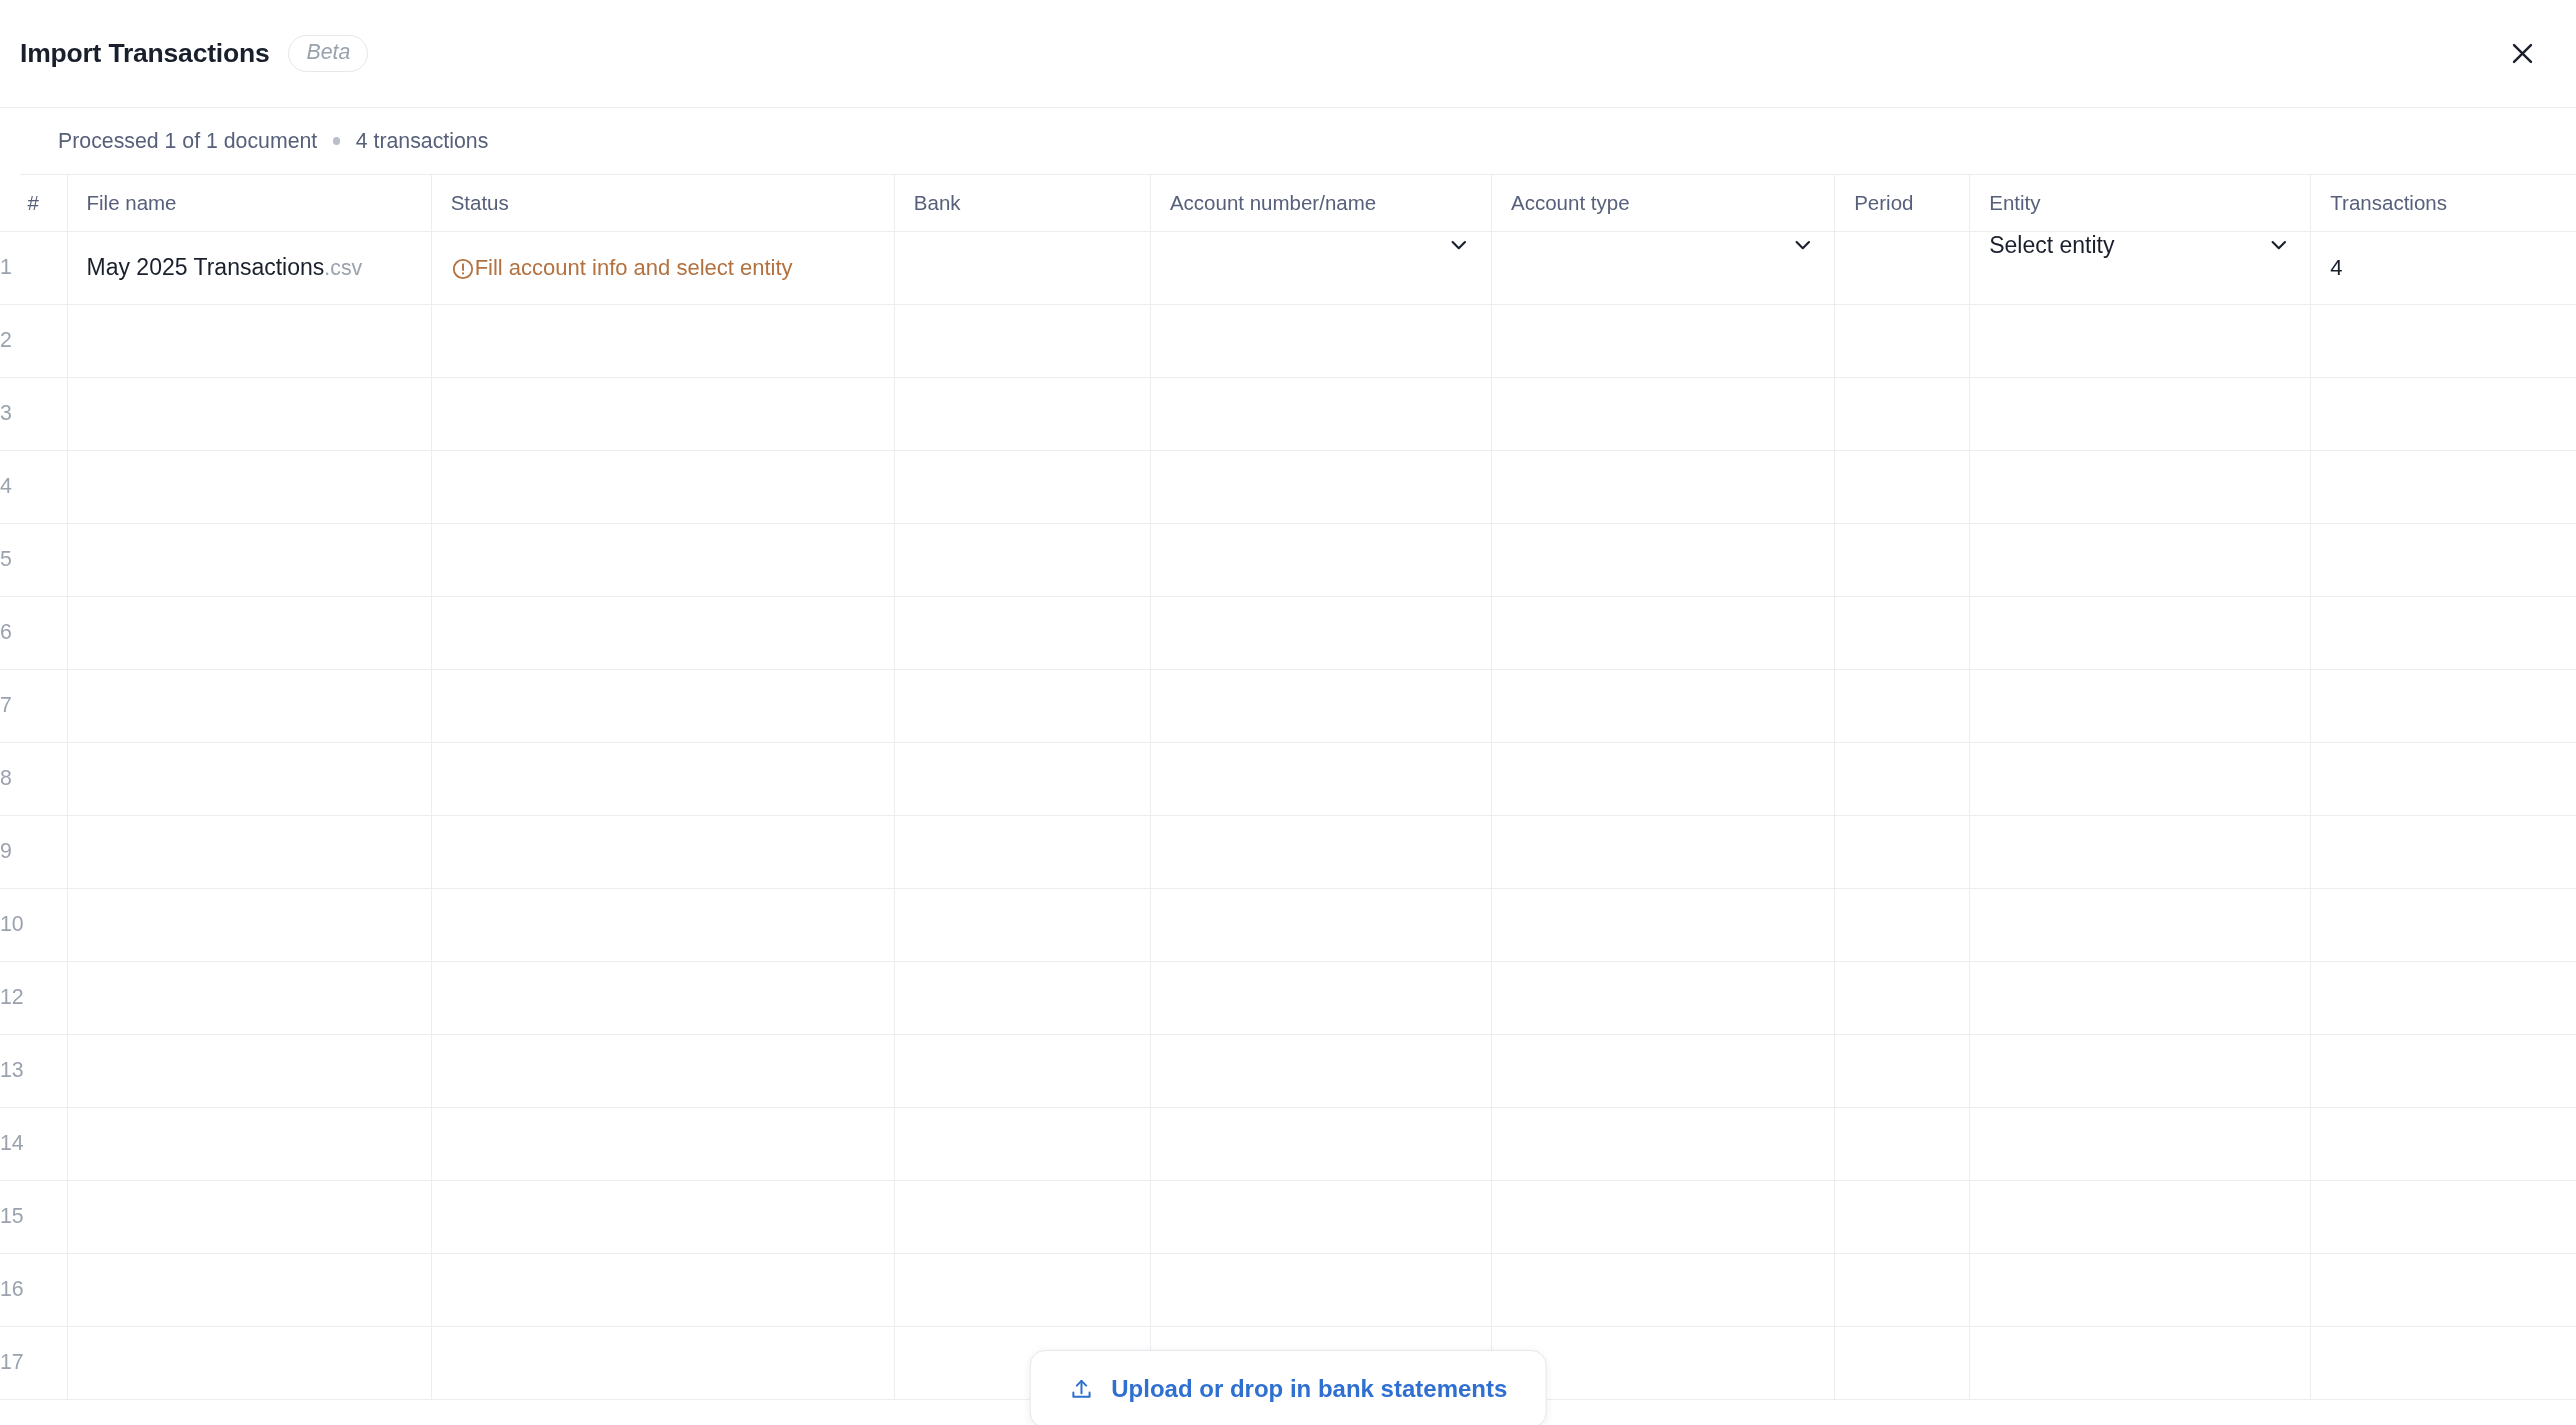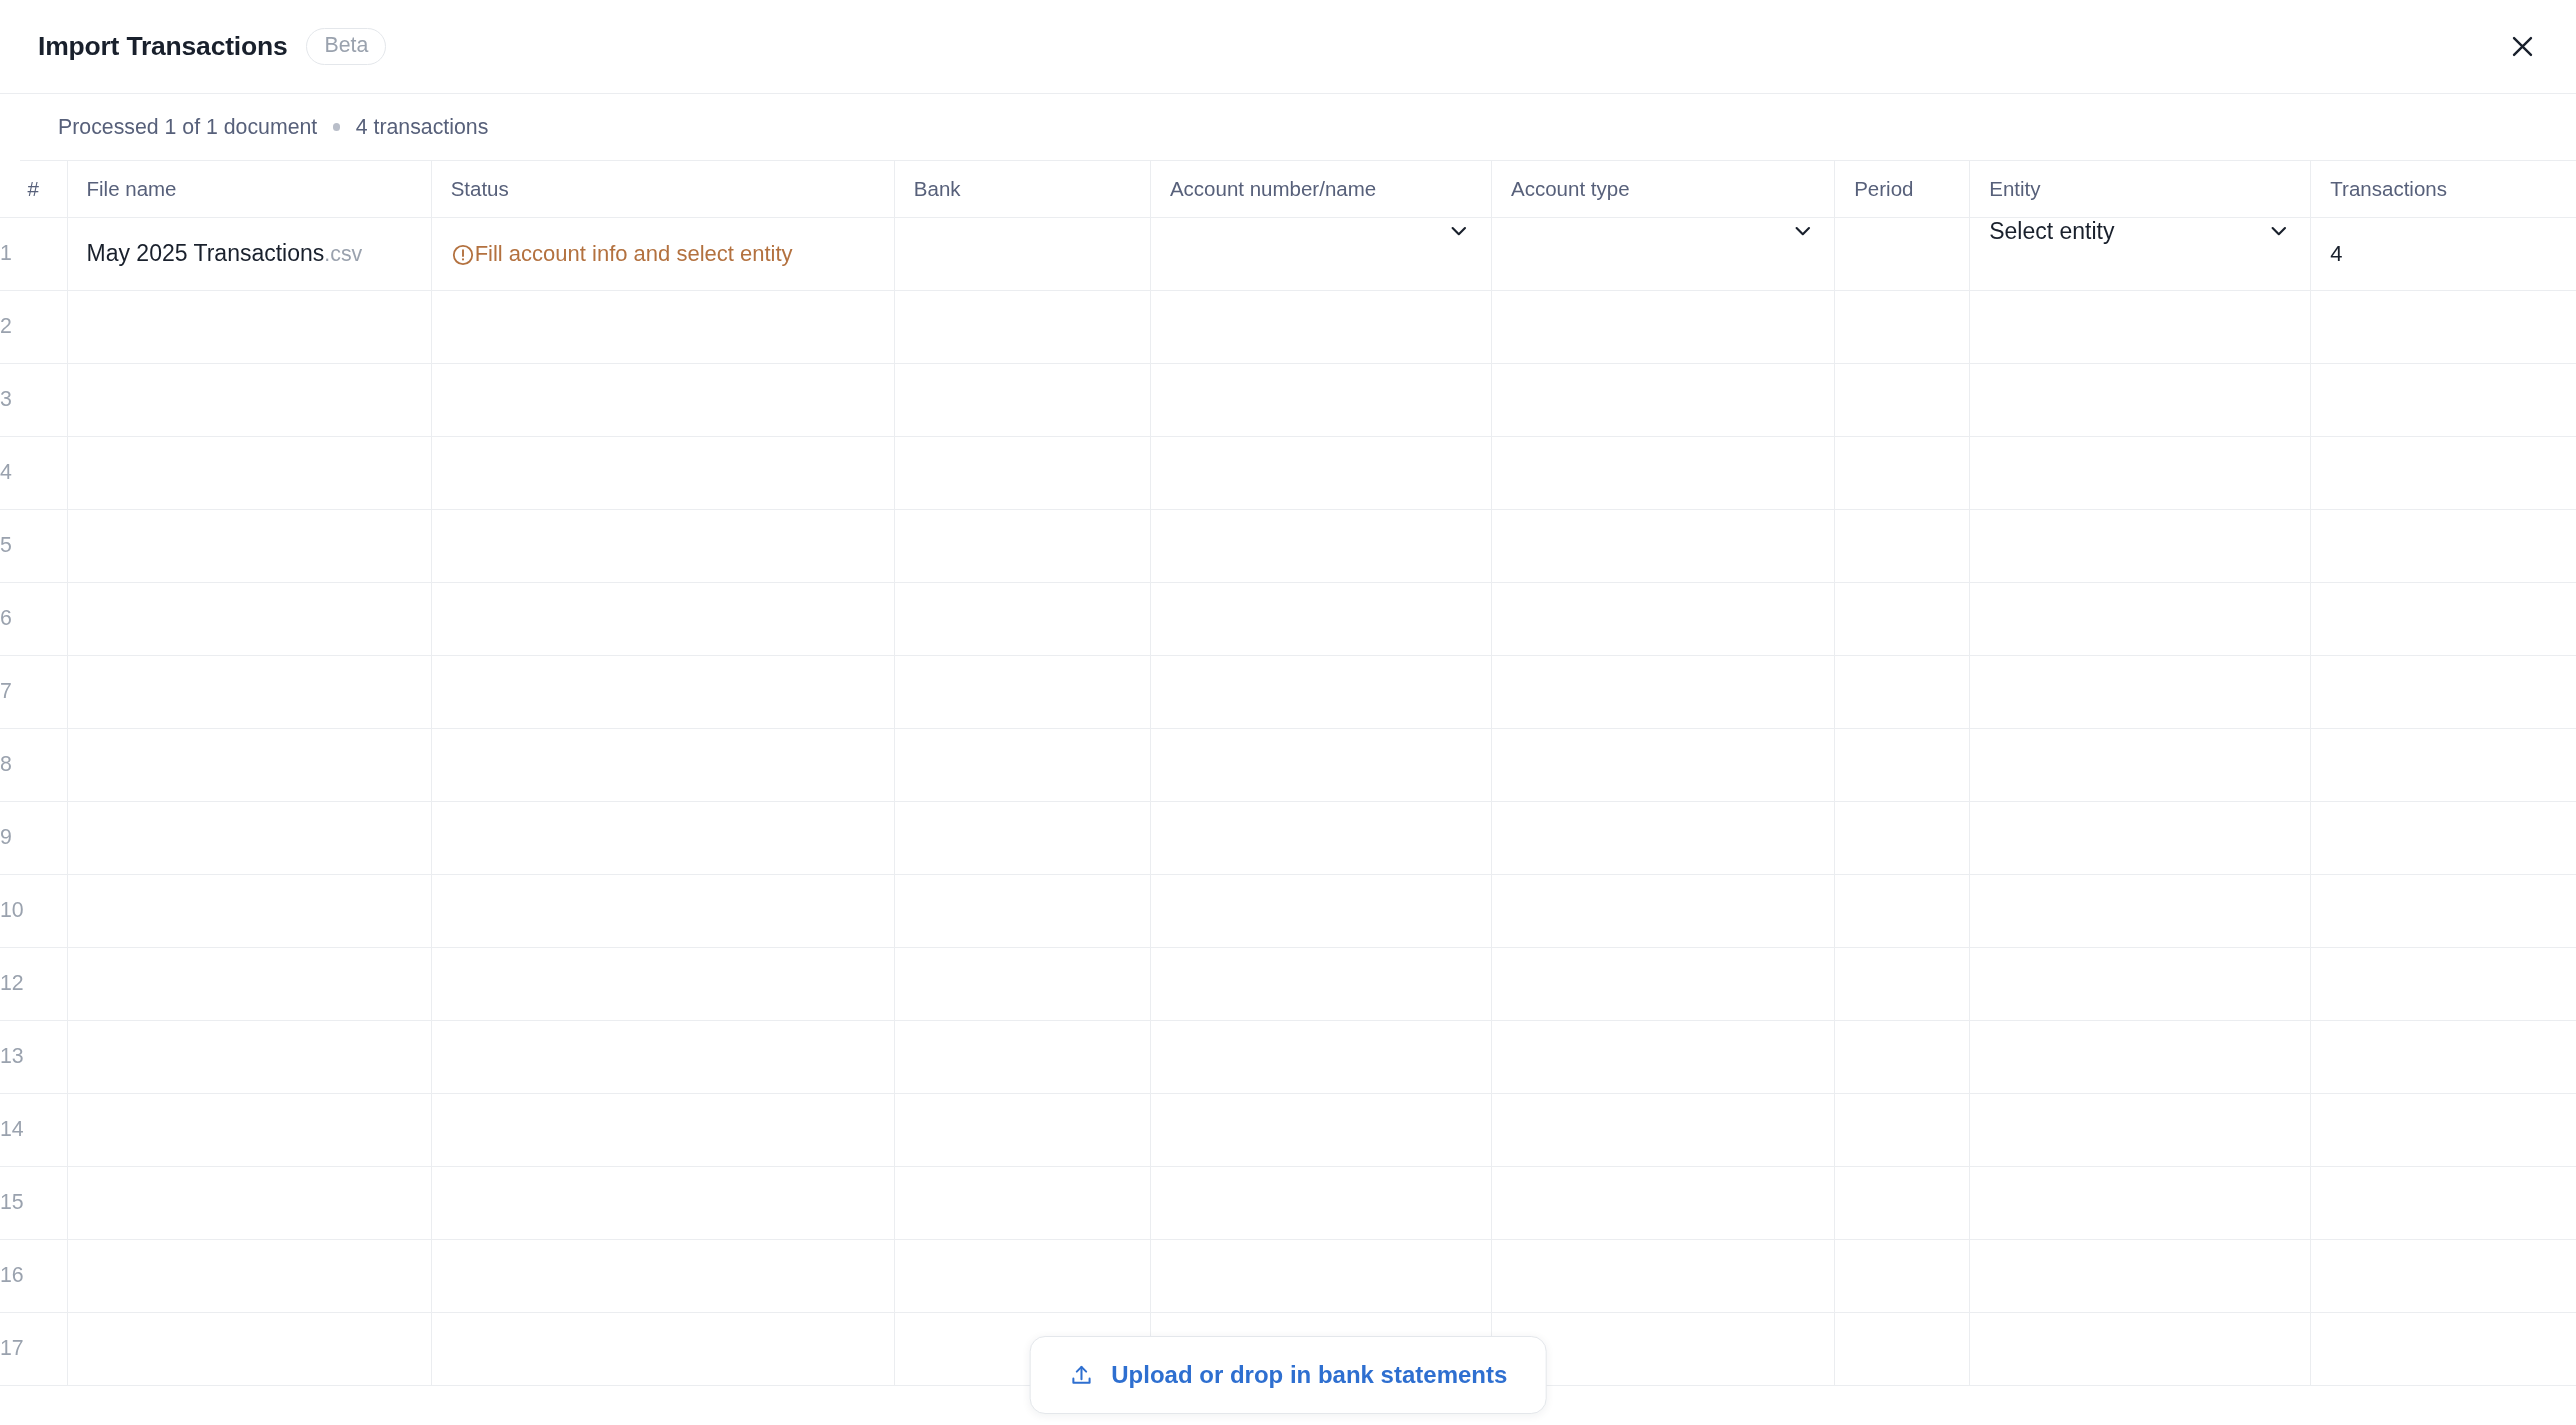--- a/index.html
+++ b/index.html
@@ -8,40 +8,41 @@
     width: 2576px;
     height: 1425px;
     background: #ffffff;
     font-family: "Liberation Sans", sans-serif;
     overflow: hidden;
   }
 
   
   .topbar {
     position: relative;
-    height: 94px;
+    height: 108px;
     border-bottom: 0.9px solid #ebedf0;
     display: flex;
     align-items: center;
-    padding-left: 38px;
+    padding-left: 20px;
   }
   .title {
     font-size: 26.5px;
     font-weight: 600;
     color: #19202c;
     letter-spacing: -0.2px;
   }
   .beta-pill {
     margin-left: 19px;
     border: 0.9px solid #e4e7eb;
     border-radius: 853px;
     padding: 6px 17px 6.8px;
     font-size: 21.3px;
     color: #9aa2ae;
     line-height: 1;
+    font-style: italic;
   }
   .close-btn {
     position: absolute;
     right: 31px;
     top: 50%;
     transform: translateY(-50%);
     width: 46px;
     height: 46px;
     display: flex;
     align-items: center;

